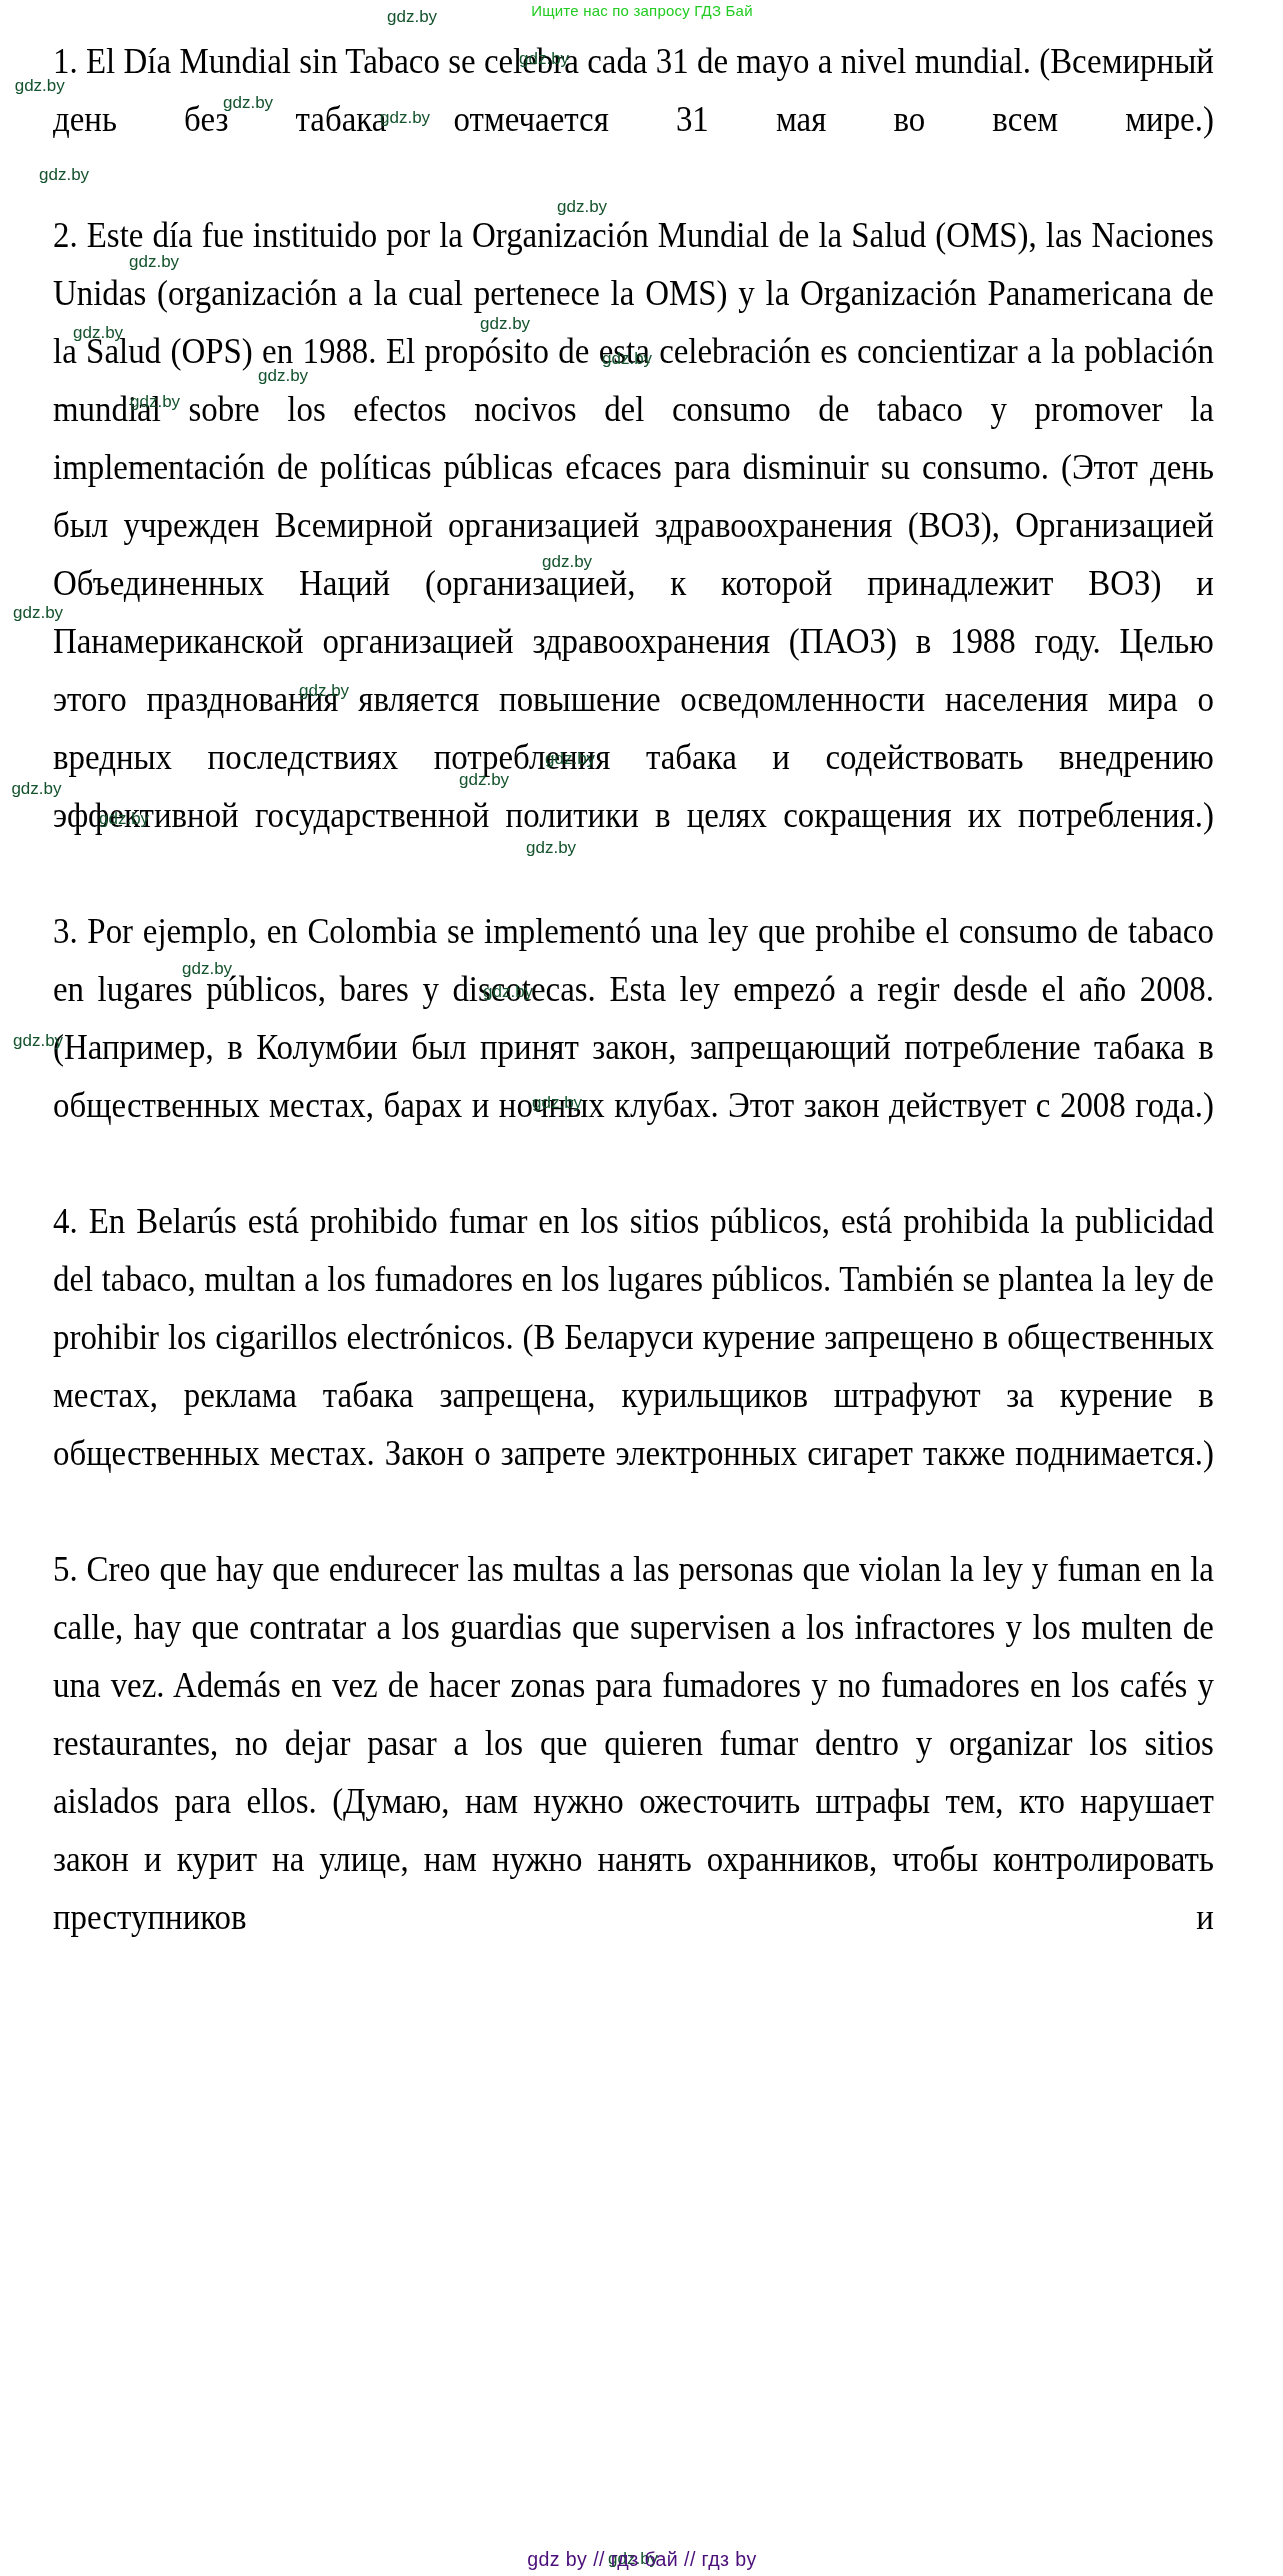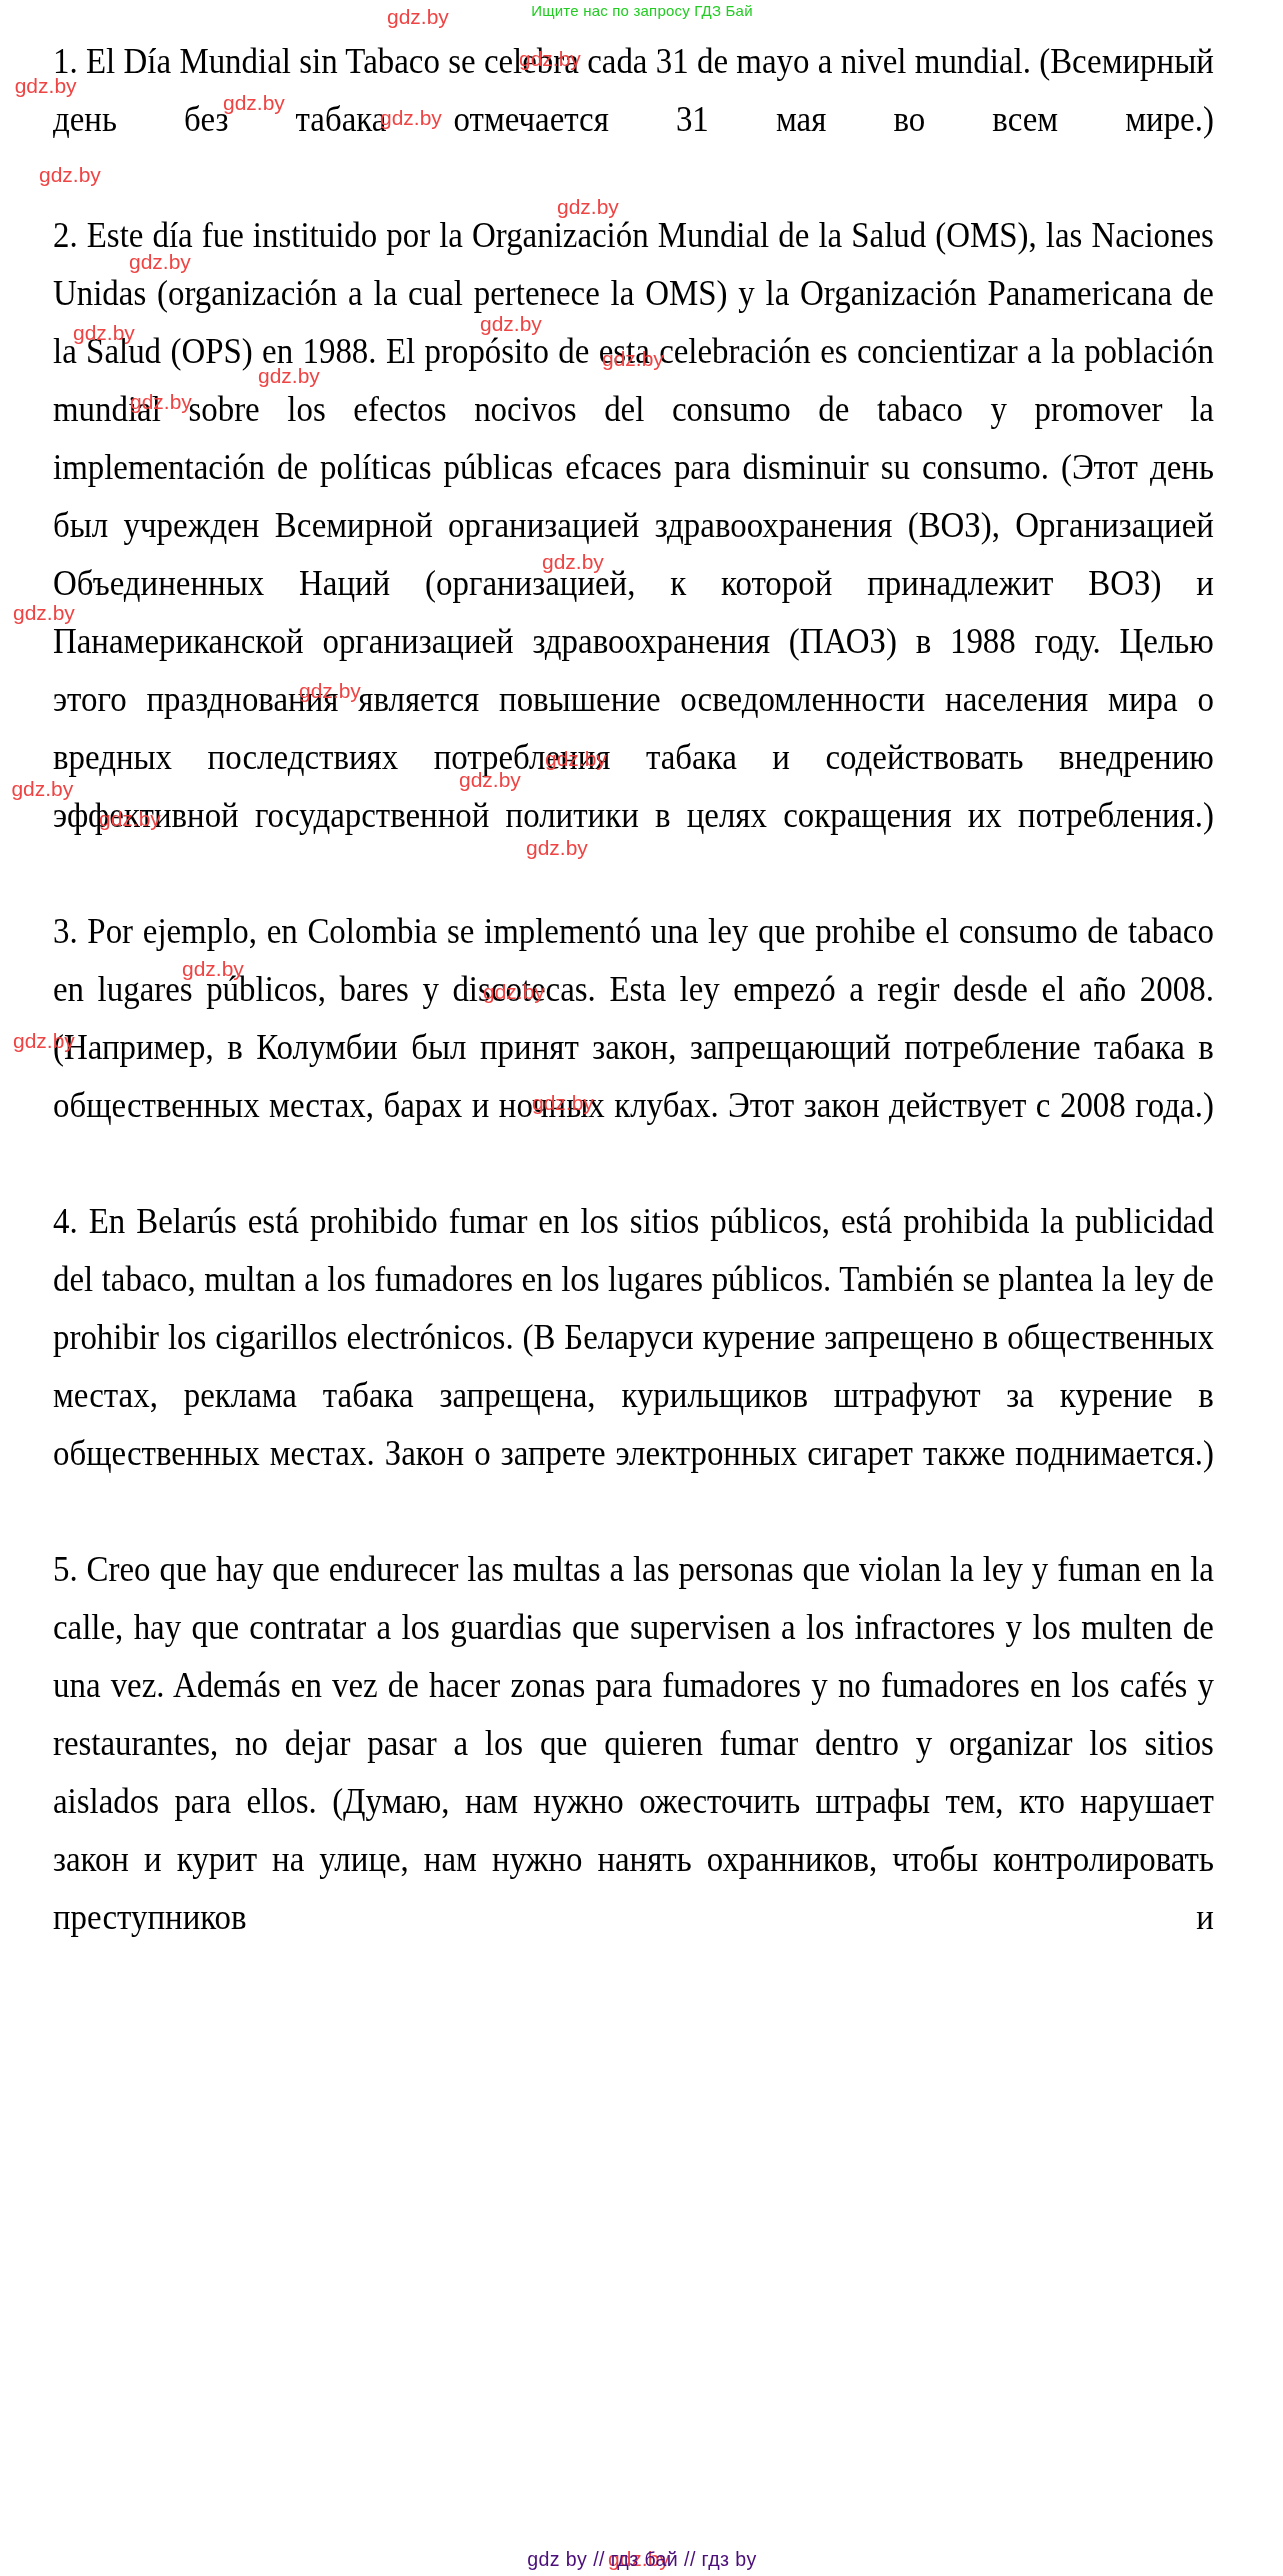--- a/index.html
+++ b/index.html
@@ -71,23 +71,23 @@
   .para::after {
     content: "";
     display: inline-block;
     width: 100%;
   }
 
   
   .wm {
     position: absolute;
     font-family: "Liberation Sans", "DejaVu Sans", sans-serif;
-    font-size: 21px;
+    font-size: 17px;
     line-height: 15.5px;
-    color: #ef4444;
+    color: #14532d;
     white-space: nowrap;
     pointer-events: none;
     font-weight: 400;
   }
 </style>
 </head>
 <body>
 
 <div id="promo-header" style="color: rgb(34, 204, 34);">Ищите нас по запросу ГДЗ Бай</div>
 

